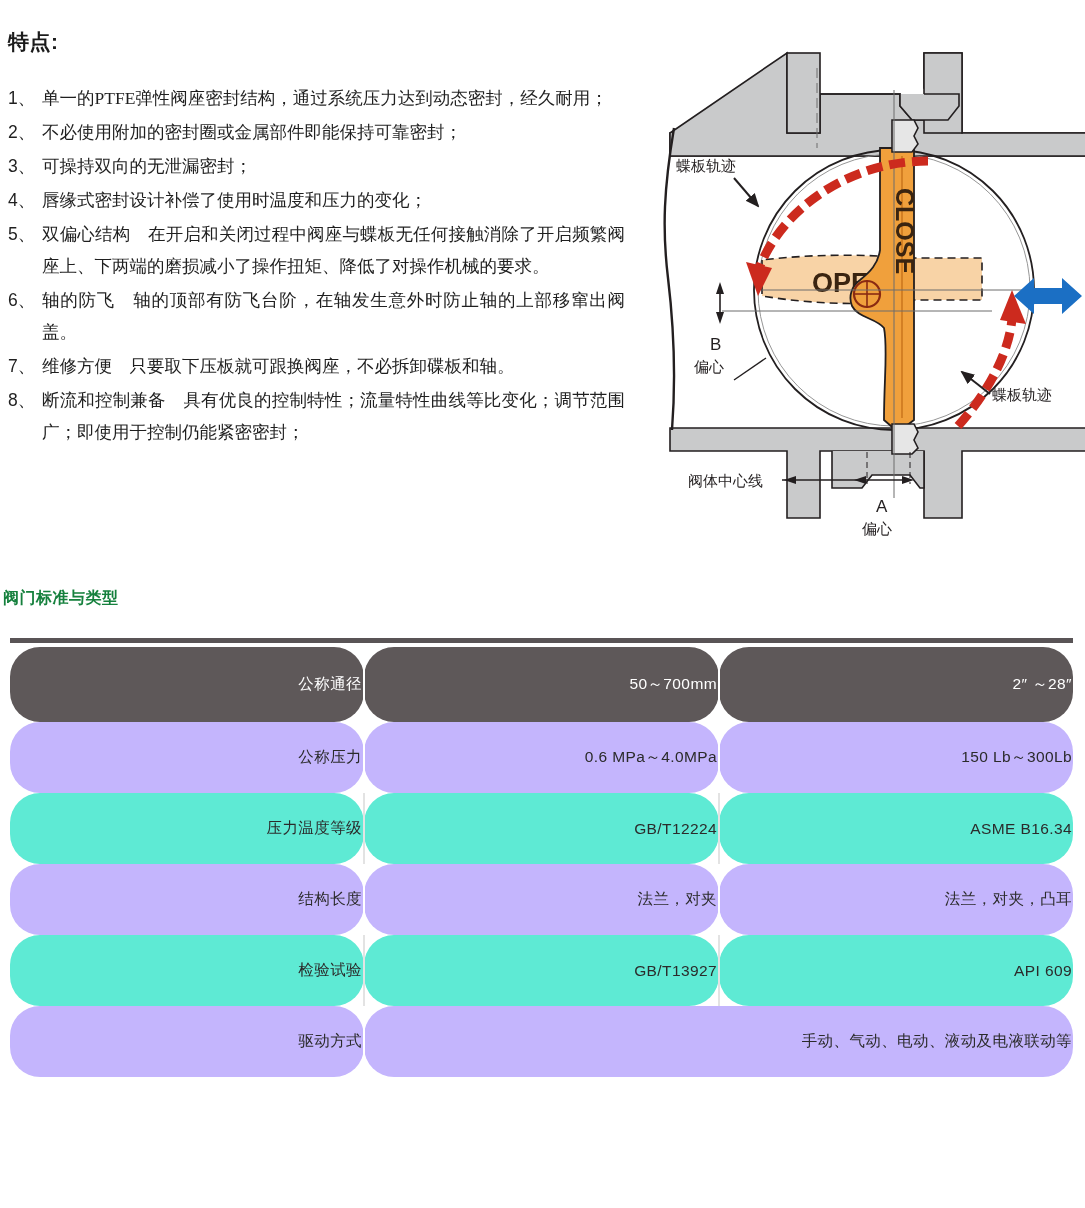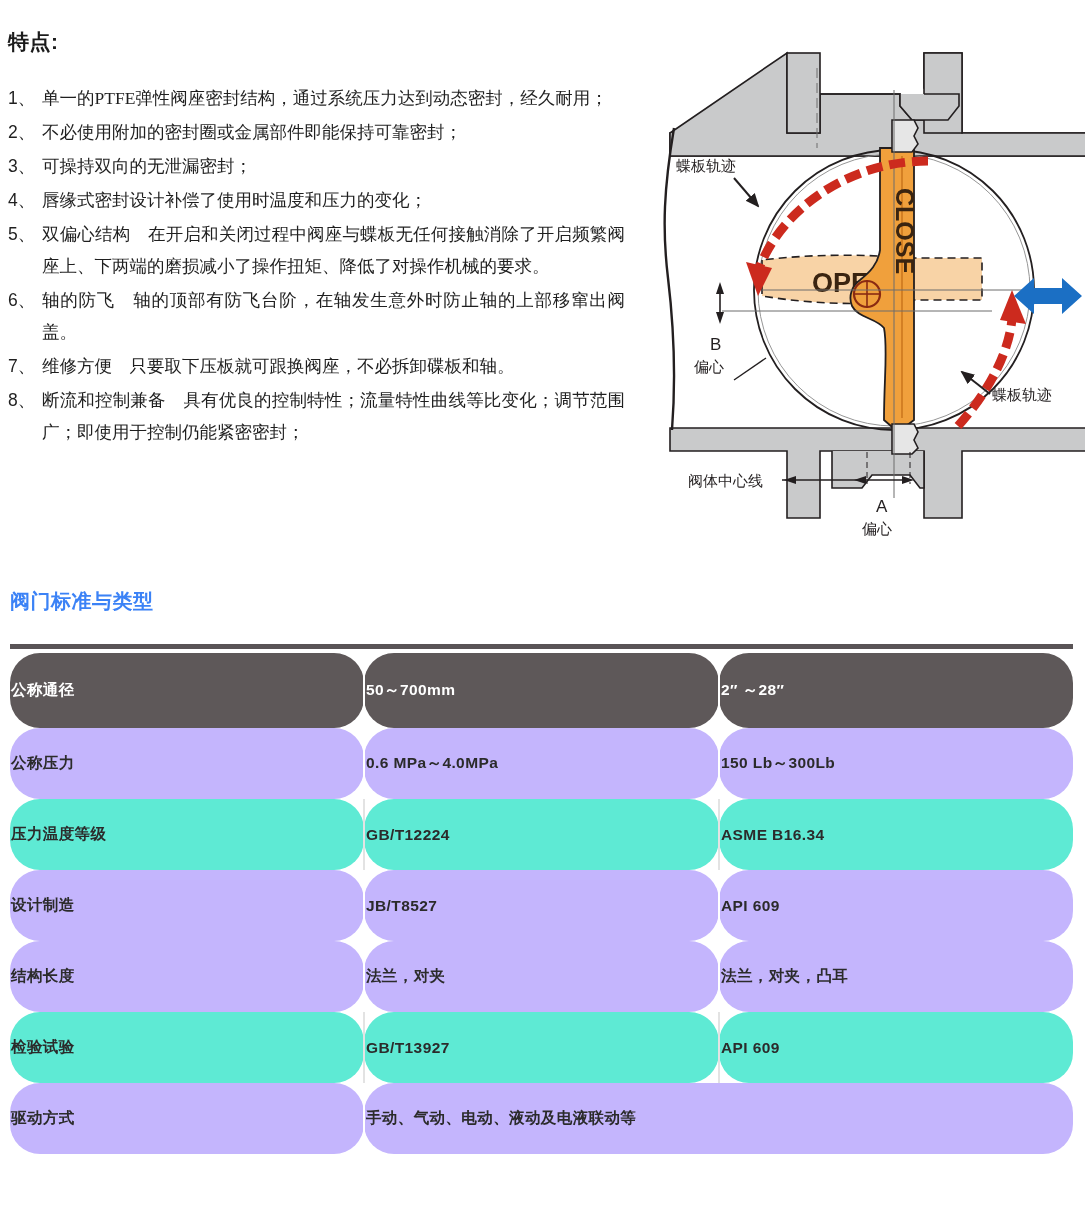--- a/index.html
+++ b/index.html
@@ -69,48 +69,48 @@
   #valve-diagram svg { display: block; }
 
   
   #standards-section {
     position: absolute;
     left: 0;
     top: 588px;
     width: 1085px;
   }
   #standards-heading {
-    font-size: 20px;
+    font-size: 16px;
     font-weight: bold;
-    color: #3b82f6;
-    margin: 0 0 0 10px;
+    color: #15803d;
+    margin: 0 0 0 3px;
     letter-spacing: 0.5px;
   }
   #spec-table-wrap {
     margin-top: 29px;
     padding: 0 12px 0 10px;
   }
   #top-rule {
     height: 5px;
     background: #595456;
     border-bottom: 2px solid #ffffff;
     margin-bottom: 2px;
   }
   table#spec-table {
     width: 100%;
     border-collapse: collapse;
     table-layout: fixed;
     font-size: 15.5px;
   }
   table#spec-table td {
     height: 69px;
-    text-align: left;
+    text-align: right;
     vertical-align: middle;
     color: #2b2b2b;
-    font-weight: 700;
+    font-weight: 400;
     border-right: 2px solid #ffffff;
     letter-spacing: 0.4px;
     border-radius: 30px;
   }
   table#spec-table td:last-child { border-right: none; }
   table#spec-table tr.header-row td {
     background: #5e5859;
     color: #ffffff;
     height: 73px;
   }
@@ -294,25 +294,20 @@
             <td>公称压力</td>
             <td>0.6 MPa～4.0MPa</td>
             <td>150 Lb～300Lb</td>
           </tr>
           <tr class="plain">
             <td>压力温度等级</td>
             <td>GB/T12224</td>
             <td>ASME B16.34</td>
           </tr>
           <tr class="shade">
-            <td>设计制造</td>
-            <td>JB/T8527</td>
-            <td>API 609</td>
-          </tr>
-          <tr class="shade">
             <td>结构长度</td>
             <td>法兰，对夹</td>
             <td>法兰，对夹，凸耳</td>
           </tr>
           <tr class="plain">
             <td>检验试验</td>
             <td>GB/T13927</td>
             <td>API 609</td>
           </tr>
           <tr class="shade">

